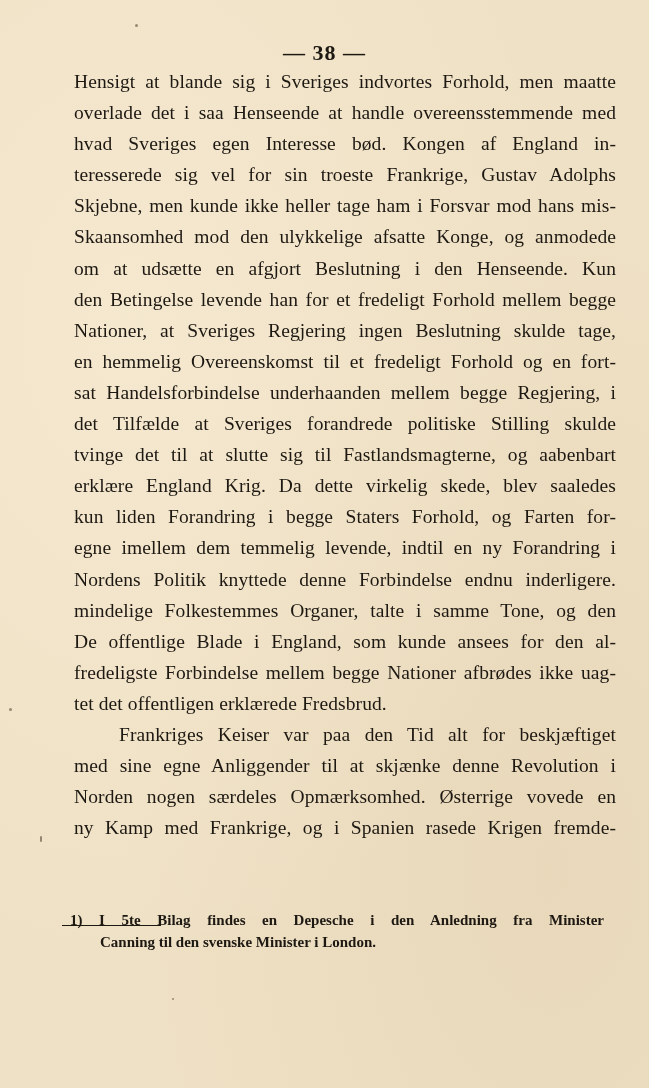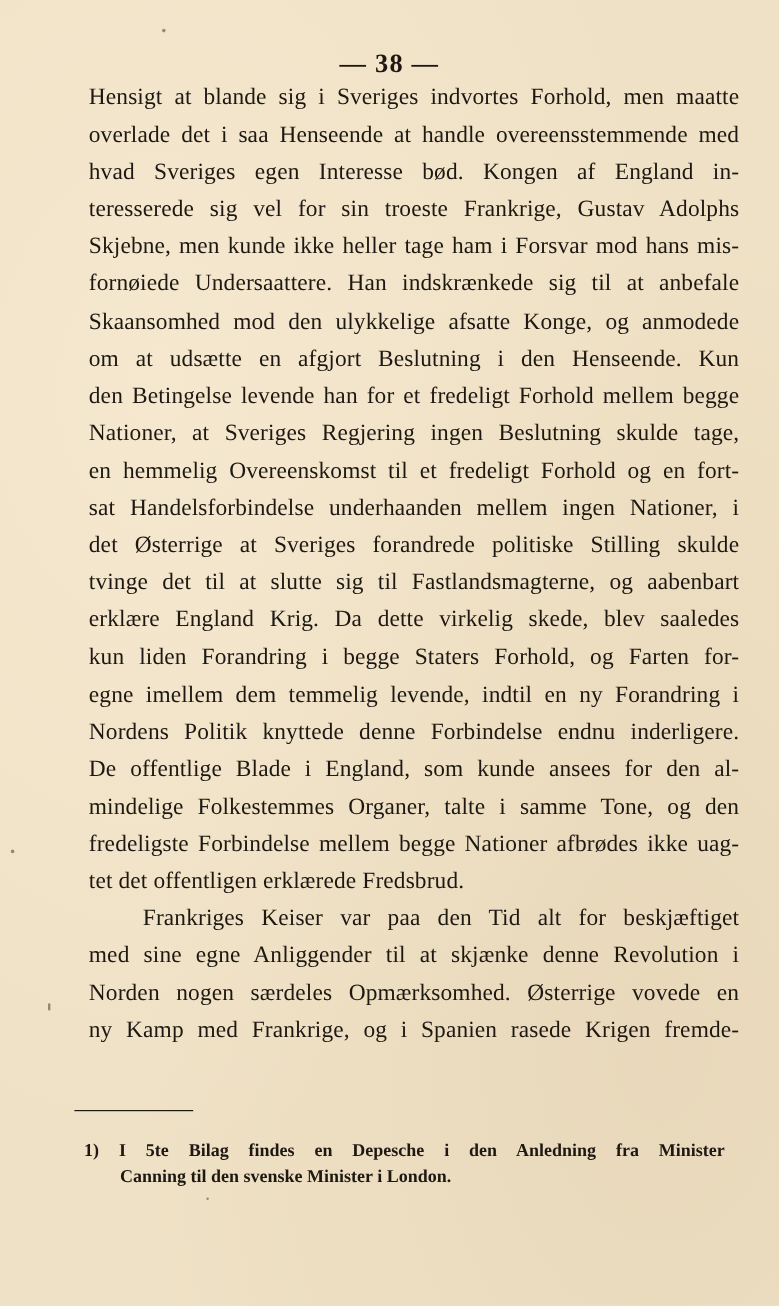--- a/index.html
+++ b/index.html
@@ -25,55 +25,54 @@
     text-align: justify; text-align-last: justify;
     letter-spacing: 0.1px;
   }
   .line.indent { padding-left: 45px; }
   .line.last { text-align-last: left; }
   sup { font-size: 11px; line-height: 0; }
   .rule {
     position: absolute; left: 62px; top: 925px; width: 99px; height: 0;
     border-top: 1.5px solid #1d1812;
   }
-  .footnotes { position: absolute; left: 70px; top: 948px; width: 534px; }
+  .footnotes { position: absolute; left: 70px; top: 909px; width: 534px; }
   .fn-line {
     font-family: "Liberation Serif", serif; font-size: 15px; line-height: 22px; height: 22px;
     white-space: nowrap; text-align: justify; text-align-last: justify; font-weight: bold;
   }
   .fn-line.cont { padding-left: 30px; text-align-last: left; }
   .speck { position: absolute; width: 3px; height: 3px; border-radius: 50%; background: #5a4a38; opacity: 0.6; }
 </style>
 </head>
 <body>
 
 <div class="page">
   <div class="page-number">— 38 —</div>
 
   <div class="body-text">
     <div class="line">Hensigt at blande sig i Sveriges indvortes Forhold, men maatte</div>
     <div class="line">overlade det i saa Henseende at handle overeensstemmende med</div>
     <div class="line">hvad Sveriges egen Interesse bød. Kongen af England in-</div>
     <div class="line">teresserede sig vel for sin troeste Frankrige, Gustav Adolphs</div>
     <div class="line">Skjebne, men kunde ikke heller tage ham i Forsvar mod hans mis-</div>
-    <div class="line">fornøiede Undersaattere. Han indskrænkede sig til at anbefale</div>
     <div class="line">Skaansomhed mod den ulykkelige afsatte Konge, og anmodede</div>
     <div class="line">om at udsætte en afgjort Beslutning i den Henseende. Kun</div>
     <div class="line">den Betingelse levende han for et fredeligt Forhold mellem begge</div>
     <div class="line">Nationer, at Sveriges Regjering ingen Beslutning skulde tage,</div>
     <div class="line">en hemmelig Overeenskomst til et fredeligt Forhold og en fort-</div>
-    <div class="line">sat Handelsforbindelse underhaanden mellem ingen Nationer, i</div>
-    <div class="line">det Østerrige at Sveriges forandrede politiske Stilling skulde</div>
+    <div class="line">sat Handelsforbindelse underhaanden mellem begge Regjering, i</div>
+    <div class="line">det Tilfælde at Sveriges forandrede politiske Stilling skulde</div>
     <div class="line">tvinge det til at slutte sig til Fastlandsmagterne, og aabenbart</div>
     <div class="line">erklære England Krig. Da dette virkelig skede, blev saaledes</div>
     <div class="line">kun liden Forandring i begge Staters Forhold, og Farten for-</div>
     <div class="line">egne imellem dem temmelig levende, indtil en ny Forandring i</div>
     <div class="line">Nordens Politik knyttede denne Forbindelse endnu inderligere.</div>
+    <div class="line">mindelige Folkestemmes Organer, talte i samme Tone, og den</div>
     <div class="line">De offentlige Blade i England, som kunde ansees for den al-</div>
-    <div class="line">mindelige Folkestemmes Organer, talte i samme Tone, og den</div>
     <div class="line">fredeligste Forbindelse mellem begge Nationer afbrødes ikke uag-</div>
     <div class="line last">tet det offentligen erklærede Fredsbrud.</div>
     <div class="line indent">Frankriges Keiser var paa den Tid alt for beskjæftiget</div>
     <div class="line">med sine egne Anliggender til at skjænke denne Revolution i</div>
     <div class="line">Norden nogen særdeles Opmærksomhed. Østerrige vovede en</div>
     <div class="line">ny Kamp med Frankrige, og i Spanien rasede Krigen fremde-</div>
   </div>
 
   <div class="rule"></div>
 

